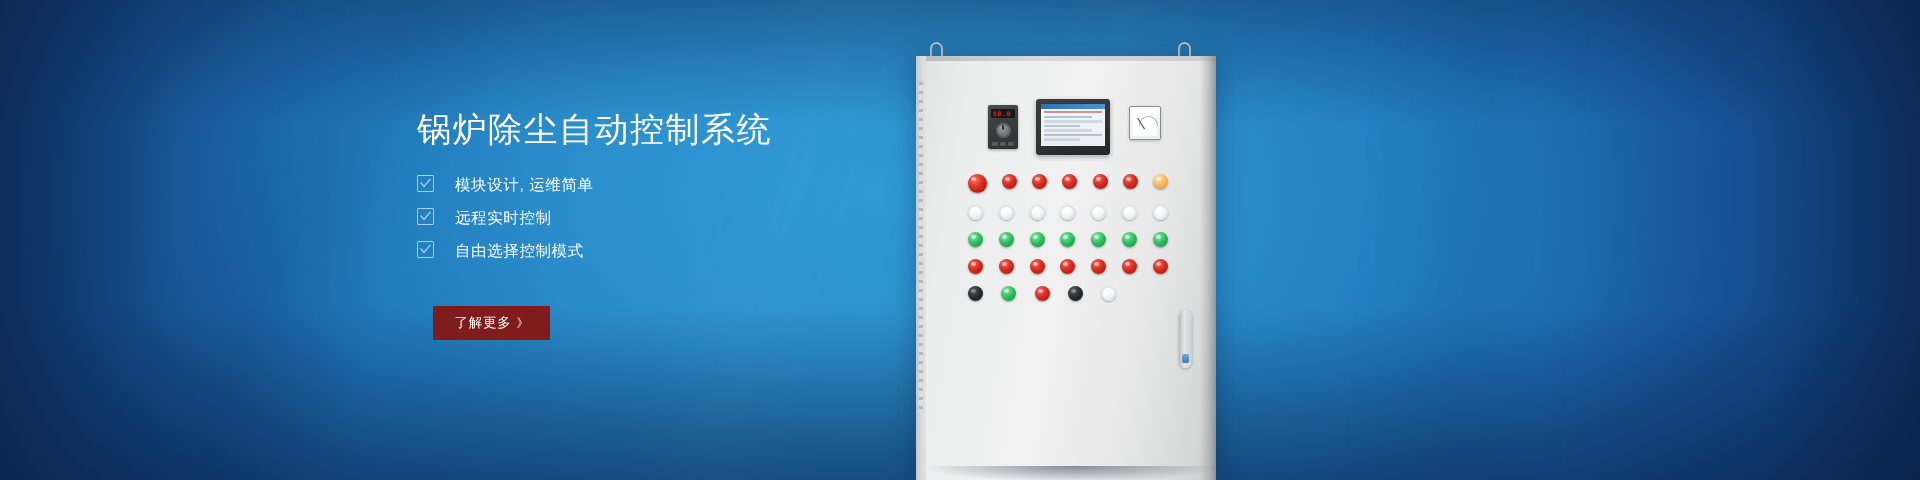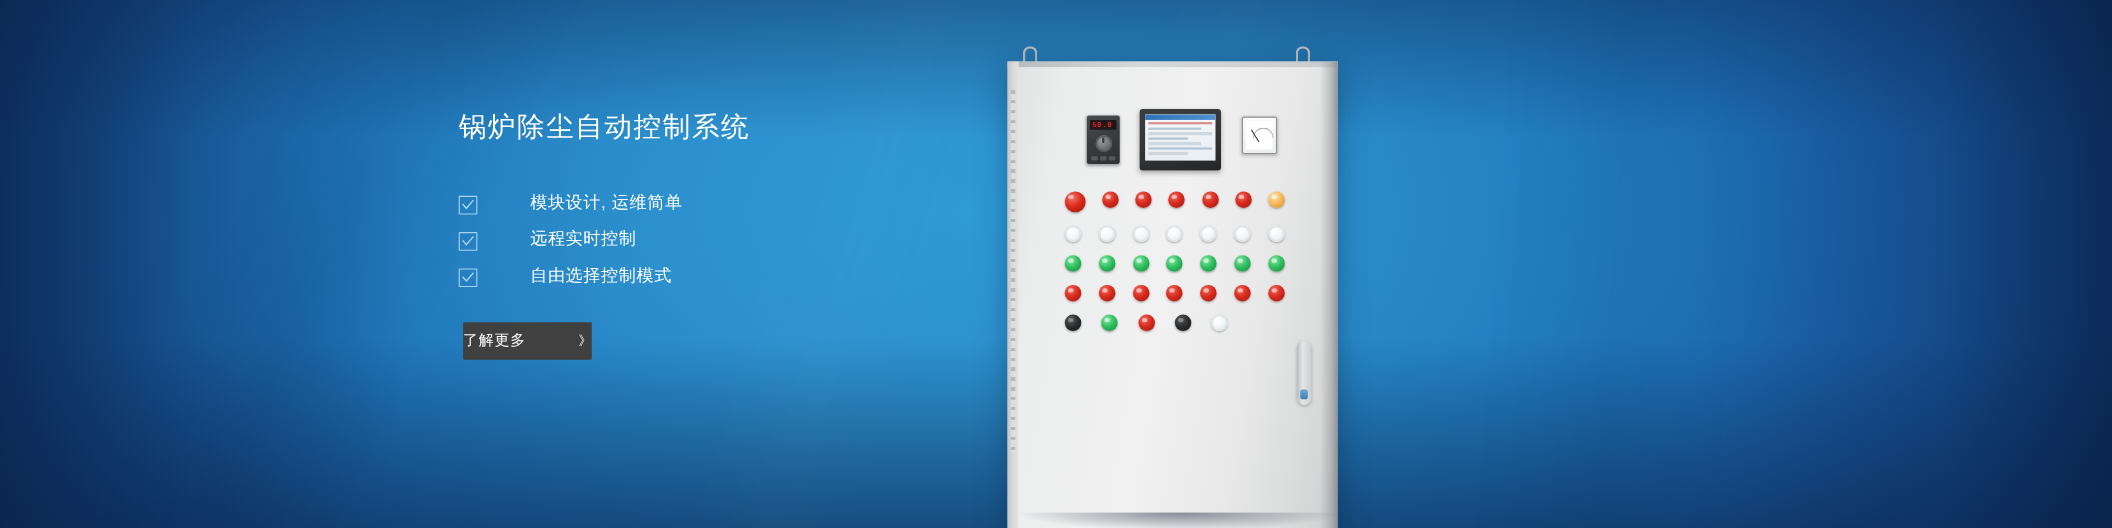--- a/index.html
+++ b/index.html
@@ -59,38 +59,37 @@
 
   
   .text-block {
     position: absolute;
     left: 417px;
     top: 96px;
     width: 520px;
   }
   .headline {
     color: #ffffff;
-    font-size: 25px;
+    font-size: 34px;
     line-height: 40px;
     letter-spacing: 1.5px;
     font-weight: 400;
-    margin: 0 0 26px 0;
+    margin: 13px 0 26px 0;
     white-space: nowrap;
   }
   .feature-list {
     list-style: none;
     margin: 0;
     padding: 0;
   }
   .feature-item {
     display: flex;
-    align-items: flex-end;
+    align-items: flex-start;
     height: 33px;
     margin-bottom: 0px;
-    gap: 27px;
   }
   .check-box {
     width: 17px;
     height: 17px;
     flex: 0 0 17px;
     border: 1.3px solid #a9d3ef;
     border-radius: 1px;
     position: relative;
     margin-right: 21px;
     box-sizing: border-box;
@@ -104,26 +103,26 @@
     color: #ffffff;
     font-size: 15.5px;
     letter-spacing: 0.6px;
     line-height: 20px;
     white-space: nowrap;
   }
 
   .cta-button {
     display: inline-flex;
     align-items: center;
-    justify-content: space-between;
+    justify-content: center;
     margin-top: 32px;
-    margin-left: 4px;
+    margin-left: 16px;
     width: 117px;
     height: 34px;
-    background: #404040;
+    background: #7f1d1d;
     border: none;
     border-radius: 1px;
     color: #ffffff;
     font-size: 13.5px;
     letter-spacing: 0.8px;
     cursor: pointer;
     font-family: inherit;
     padding: 0;
   }
   .cta-chev {

